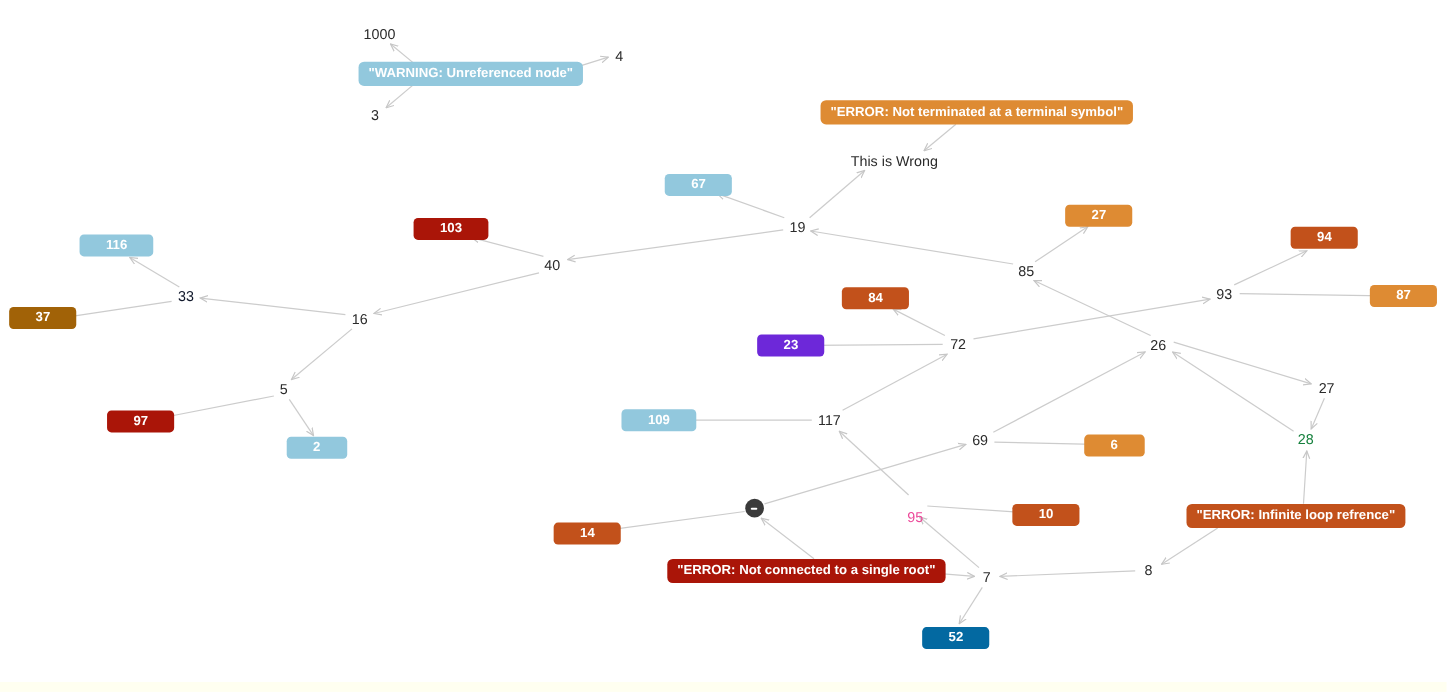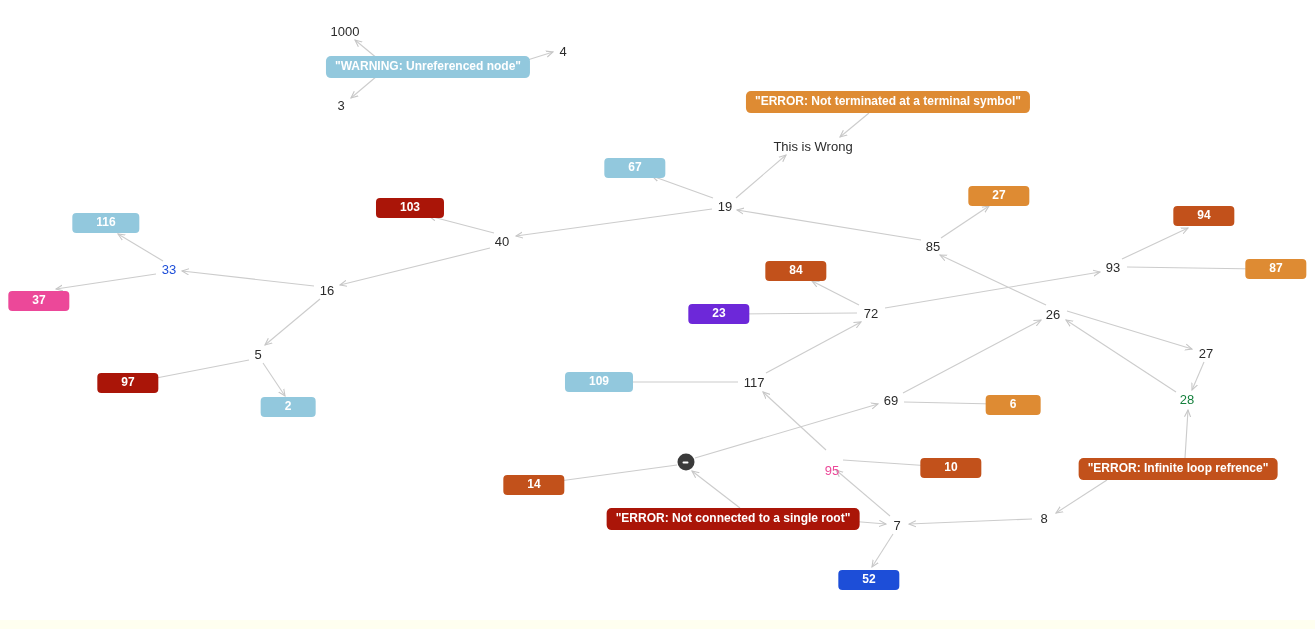--- a/index.html
+++ b/index.html
@@ -121,50 +121,50 @@
       </g>
   </svg>
 
   <div id="nodes-layer">
       <div class="node-label" style="left: 345px; top: 31px; color: rgb(43, 43, 43);">1000</div>
       <div class="node-label" style="left: 563px; top: 51px; color: rgb(43, 43, 43);">4</div>
       <div class="node-label" style="left: 341px; top: 105px; color: rgb(43, 43, 43);">3</div>
       <div class="node-label" style="left: 813px; top: 146px; color: rgb(43, 43, 43); text-align: center;">This is Wrong</div>
       <div class="node-label" style="left: 725px; top: 206px; color: rgb(43, 43, 43);">19</div>
       <div class="node-label" style="left: 502px; top: 241px; color: rgb(43, 43, 43);">40</div>
-      <div class="node-label" style="left: 169px; top: 269px; color: #1d4ed8;">33</div>
+      <div class="node-label" style="left: 169px; top: 269px; color: #0f172a;">33</div>
       <div class="node-label" style="left: 327px; top: 290px; color: rgb(43, 43, 43);">16</div>
       <div class="node-label" style="left: 258px; top: 354px; color: rgb(43, 43, 43);">5</div>
       <div class="node-label" style="left: 933px; top: 246px; color: rgb(43, 43, 43);">85</div>
       <div class="node-label" style="left: 1113px; top: 267px; color: rgb(43, 43, 43);">93</div>
       <div class="node-label" style="left: 871px; top: 313px; color: rgb(43, 43, 43);">72</div>
       <div class="node-label" style="left: 1053px; top: 314px; color: rgb(43, 43, 43);">26</div>
       <div class="node-label" style="left: 1206px; top: 353px; color: rgb(43, 43, 43);">27</div>
       <div class="node-label" style="left: 1187px; top: 399px; color: #15803d;">28</div>
       <div class="node-label" style="left: 754px; top: 382px; color: rgb(43, 43, 43);">117</div>
       <div class="node-label" style="left: 891px; top: 400px; color: rgb(43, 43, 43);">69</div>
       <div class="node-label" style="left: 832px; top: 444px; color: #ec4899; margin-top: 26px;">95</div>
       <div class="node-label" style="left: 897px; top: 525px; color: rgb(43, 43, 43);">7</div>
       <div class="node-label" style="left: 1044px; top: 518px; color: rgb(43, 43, 43);">8</div>
       <div class="chip" style="left: 635px; top: 168px; background: rgb(146, 200, 221);">67</div>
       <div class="chip" style="left: 999px; top: 196px; background: rgb(222, 139, 51);">27</div>
       <div class="chip" style="left: 410px; top: 208px; background: rgb(170, 21, 8);">103</div>
       <div class="chip" style="left: 1204px; top: 216px; background: rgb(194, 81, 27);">94</div>
       <div class="chip" style="left: 106px; top: 223px; background: rgb(146, 200, 221);">116</div>
       <div class="chip" style="left: 1276px; top: 269px; background: rgb(222, 139, 51);">87</div>
       <div class="chip" style="left: 796px; top: 271px; background: rgb(194, 81, 27);">84</div>
-      <div class="chip" style="left: 39px; top: 301px; background: #ec4899;">37</div>
+      <div class="chip" style="left: 39px; top: 289px; background: #a16207;">37</div>
       <div class="chip" style="left: 719px; top: 314px; background: #6d28d9;">23</div>
       <div class="chip" style="left: 128px; top: 383px; background: rgb(170, 21, 8);">97</div>
       <div class="chip" style="left: 599px; top: 382px; background: rgb(146, 200, 221);">109</div>
       <div class="chip" style="left: 288px; top: 407px; background: rgb(146, 200, 221);">2</div>
       <div class="chip" style="left: 1013px; top: 405px; background: rgb(222, 139, 51);">6</div>
       <div class="chip" style="left: 951px; top: 468px; background: rgb(194, 81, 27);">10</div>
       <div class="chip" style="left: 534px; top: 485px; background: rgb(194, 81, 27);">14</div>
-      <div class="chip" style="left: 869px; top: 580px; background: #1d4ed8;">52</div>
+      <div class="chip" style="left: 869px; top: 580px; background: #0369a1;">52</div>
       <div class="msg" style="left: 428px; top: 67px; background: rgb(146, 200, 221);">"WARNING: Unreferenced node"</div>
       <div class="msg" style="left: 888px; top: 102px; background: rgb(222, 139, 51);">"ERROR: Not terminated at a terminal symbol"</div>
       <div class="msg" style="left: 1178px; top: 469px; background: rgb(194, 81, 27);">"ERROR: Infinite loop refrence"</div>
       <div class="msg" style="left: 733px; top: 519px; background: rgb(170, 21, 8);">"ERROR: Not connected to a single root"</div>
       <div class="rootdot" style="left: 686px; top: 462px; background: rgb(58, 58, 58);"></div>
     </div>
 
   <div id="bottom-band" style="background: rgb(255, 255, 240);"></div>
 </div>
 

